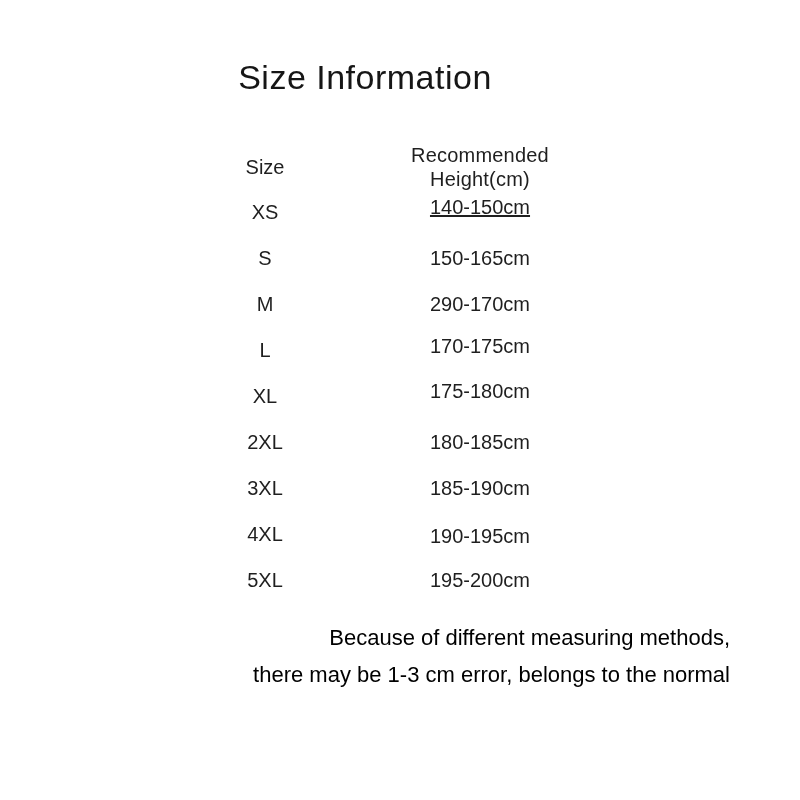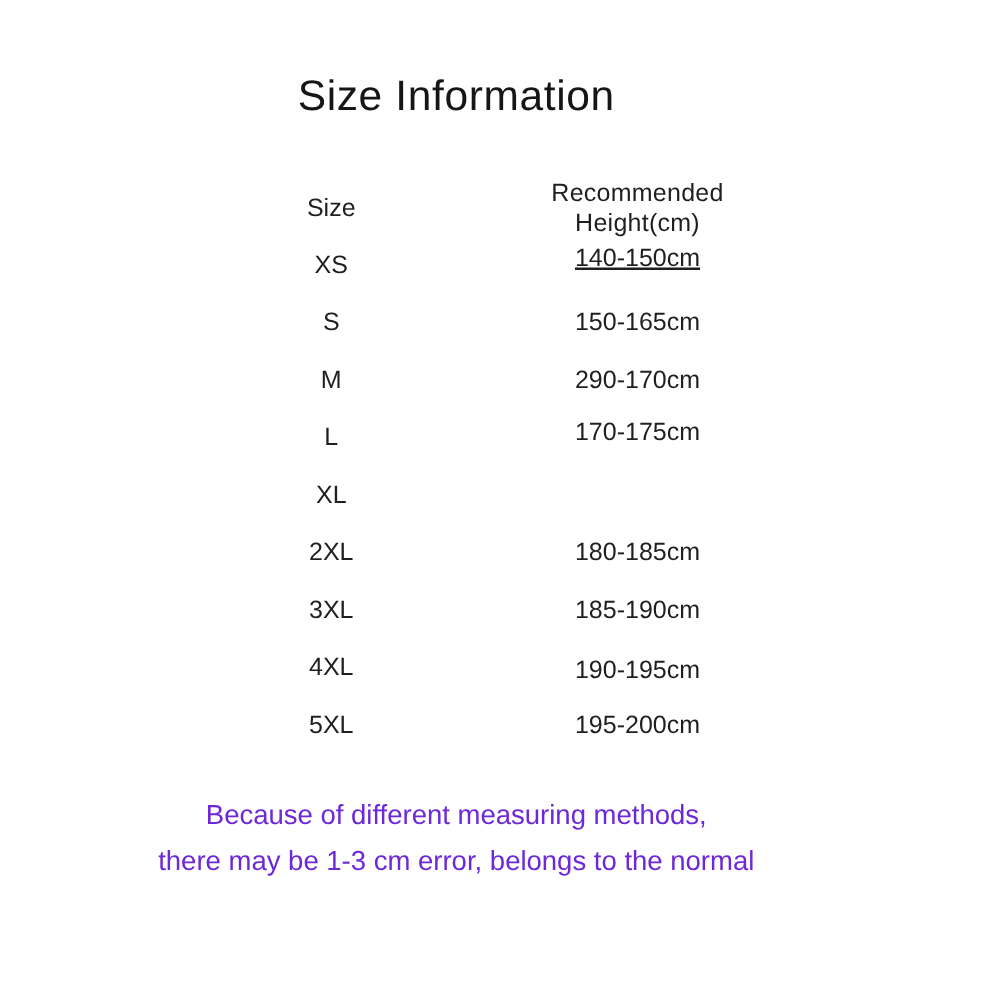--- a/index.html
+++ b/index.html
@@ -27,45 +27,44 @@
   }
   .size-table {
     margin: 46px 0 0 170px;
     width: 430px;
   }
   .row {
     display: grid;
     grid-template-columns: 190px 240px;
     align-items: center;
     height: 46px;
-    gap: 30px;
   }
   .row.header {
     height: 32px;
     margin-bottom: 14px;
   }
   .cell {
     text-align: center;
     font-size: 20px;
     line-height: 1.2;
     color: #1f1f1f;
   }
   .row.header .cell.size { font-size: 20px; }
   .row.header .cell.height { font-size: 20px; letter-spacing: 0.2px; }
   
   .row.r-xs .cell.height { transform: translateY(-5px); text-decoration: underline; }
   .row.r-l  .cell.height { transform: translateY(-4px); }
   .row.r-xl .cell.height { transform: translateY(-5px); }
   .row.r-4xl .cell.height { transform: translateY(2px); }
   .footnote {
-    margin-top: 30px;
-    text-align: center;
+    margin-top: 16px;
+    text-align: right;
     font-size: 22px;
     line-height: 37px;
-    color: #6d28d9;
+    color: #000000;
   }
 </style>
 </head>
 <body>
 
 <div class="page">
 
   <h1 class="title">Size Information</h1>
 
   <div class="size-table">
@@ -90,20 +89,21 @@
       <div class="cell height">290-170cm</div>
     </div>
 
     <div class="row r-l">
       <div class="cell size">L</div>
       <div class="cell height">170-175cm</div>
     </div>
 
     <div class="row r-xl">
       <div class="cell size">XL</div>
+      <div class="cell height">175-180cm</div>
     </div>
 
     <div class="row r-2xl">
       <div class="cell size">2XL</div>
       <div class="cell height">180-185cm</div>
     </div>
 
     <div class="row r-3xl">
       <div class="cell size">3XL</div>
       <div class="cell height">185-190cm</div>

